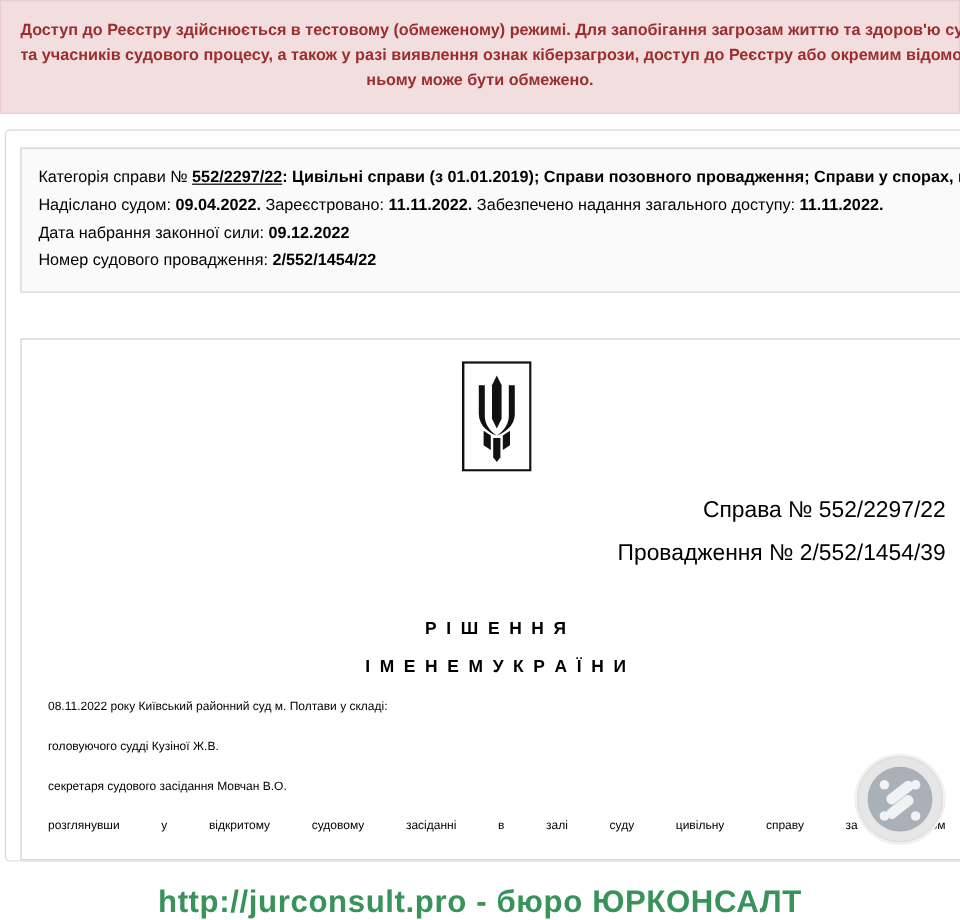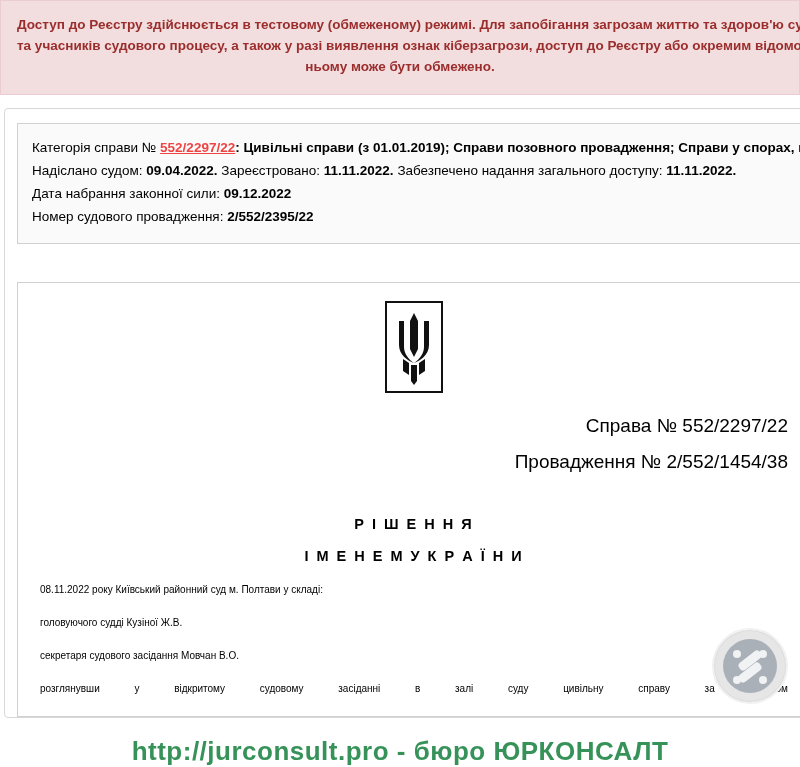--- a/index.html
+++ b/index.html
@@ -56,21 +56,21 @@
     padding: 12px 14px 14px 14px;
     line-height: 1.72;
     font-size: 13.5px;
     box-sizing: border-box;
   }
   .case-meta .row {
     white-space: nowrap;
   }
   .case-meta b { font-weight: bold; }
   .case-link {
-    color: #ef4444;
+    color: #000000;
     text-decoration: underline;
     font-weight: bold;
   }
 
   .spacer-gray {
     height: 24px;
     background: #ffffff;
   }
 
   
@@ -200,21 +200,21 @@
     <div class="row">
       <span>Категорія справи № </span><a class="case-link" href="#">552/2297/22</a><b>: Цивільні справи (з 01.01.2019); Справи позовного провадження; Справи у спорах, пов'язаних із застосуванням Закону України «Про захист прав споживачів».</b>
     </div>
     <div class="row">
       <span>Надіслано судом: </span><b>09.04.2022.</b><span> Зареєстровано: </span><b>11.11.2022.</b><span> Забезпечено надання загального доступу: </span><b>11.11.2022.</b>
     </div>
     <div class="row">
       <span>Дата набрання законної сили: </span><b>09.12.2022</b>
     </div>
     <div class="row">
-      <span>Номер судового провадження: </span><b>2/552/2395/22</b>
+      <span>Номер судового провадження: </span><b>2/552/1454/22</b>
     </div>
   </div>
 
   <div class="spacer-gray"></div>
 
   <div class="doc-box">
 
     <svg class="emblem" viewBox="0 0 58 92">
       <rect x="1" y="1" width="56" height="90" fill="#ffffff" stroke="#111111" stroke-width="2"></rect>
       <g fill="#111111">
@@ -222,21 +222,21 @@
         <path d="M14 20 L19 20 L19 46 C19 52 23 58 29 62 C23 60 14 54 14 44 Z"></path>
         <path d="M44 20 L39 20 L39 46 C39 52 35 58 29 62 C35 60 44 54 44 44 Z"></path>
         <path d="M18 58 L24 62 L24 74 L18 70 Z"></path>
         <path d="M40 58 L34 62 L34 74 L40 70 Z"></path>
         <path d="M26 64 L32 64 L32 80 L29 84 L26 80 Z"></path>
       </g>
     </svg>
 
 
     <div class="right-line">Справа № 552/2297/22</div>
-    <div class="right-line second">Провадження № 2/552/1454/38</div>
+    <div class="right-line second">Провадження № 2/552/1454/39</div>
 
     <div class="title-center">Р І Ш Е Н Н Я</div>
     <div class="title-center second">І М Е Н Е М У К Р А Ї Н И</div>
 
     <div class="para">08.11.2022 року Київський районний суд м. Полтави у складі:</div>
     <div class="para">головуючого судді Кузіної Ж.В.</div>
     <div class="para">секретаря судового засідання Мовчан В.О.</div>
     <div class="para justify">розглянувши у відкритому судовому засіданні в залі суду цивільну справу за позовом</div>
 
     <div class="float-logo">

